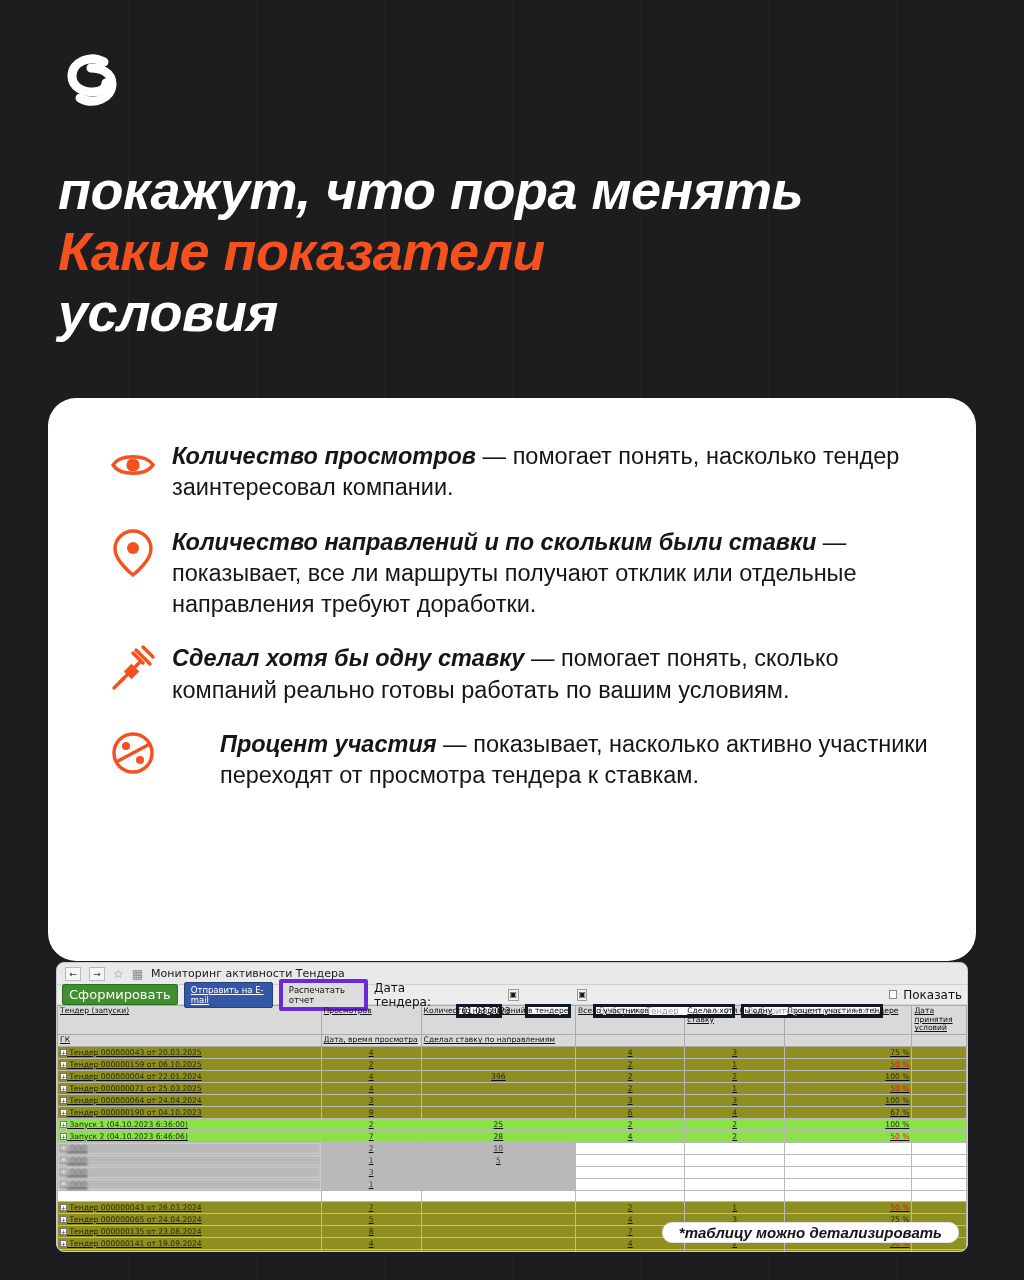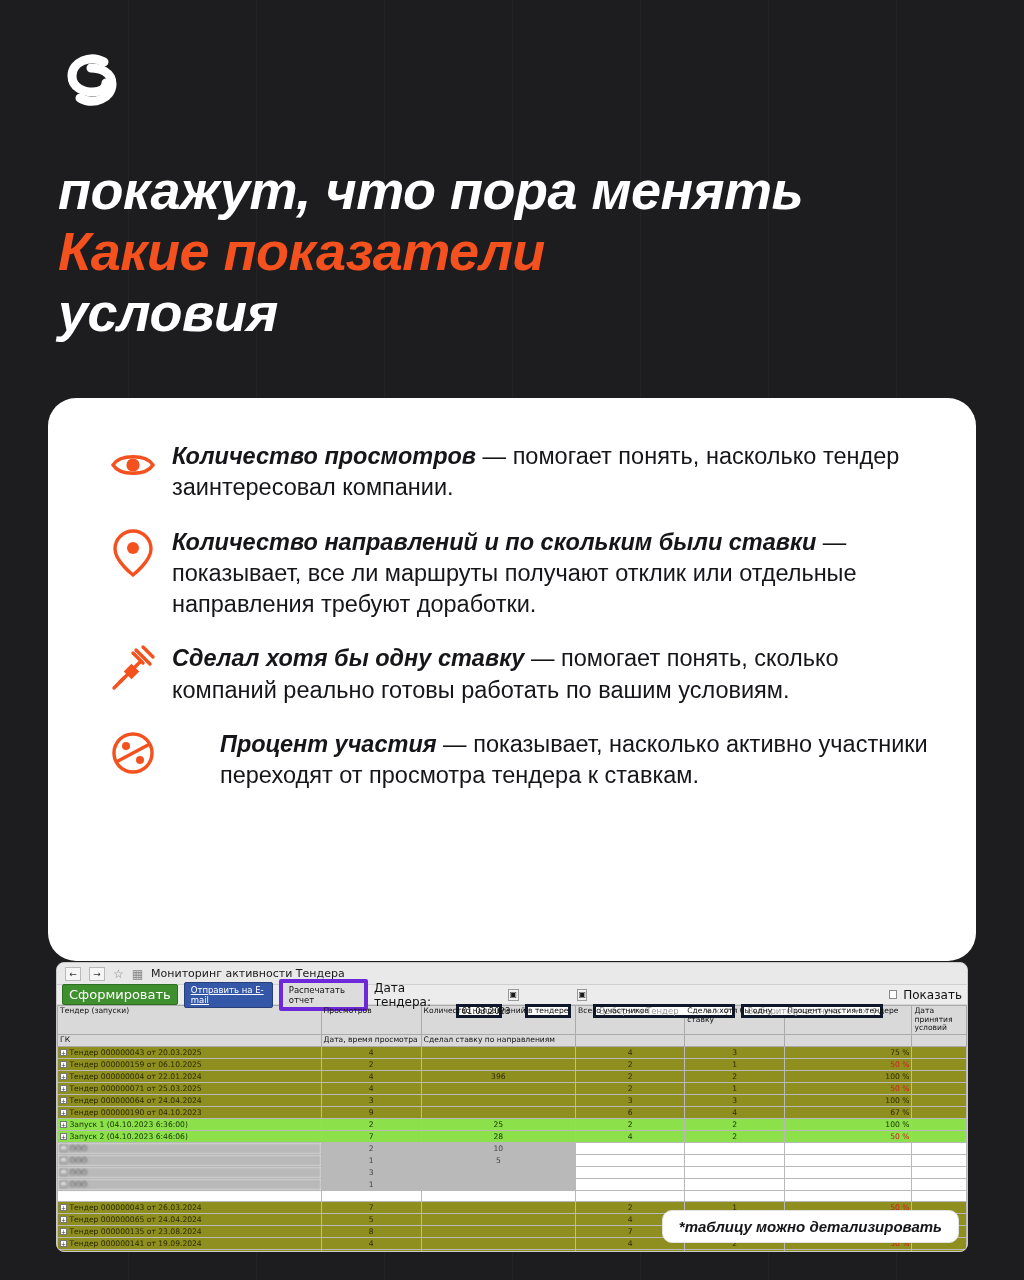--- a/index.html
+++ b/index.html
@@ -136,20 +136,21 @@
   .field.wide { width: 170px; justify-content: space-between; color:#9a9a9a;}
   .cal { width: 12px; height: 12px; background: #f2f2f2; border: 1px solid #9a9a9a; font-size: 8px; text-align: center; line-height: 10px; }
   .cbx { width: 9px; height: 9px; border: 1px solid #8a8a8a; background: #fff; display: inline-block; }
 
   table.grid {
     width: 100%;
     border-collapse: collapse;
     font-size: 7.6px;
     color: #111;
     table-layout: fixed;
+    text-decoration: underline;
   }
   table.grid th {
     background: #d9d9d9;
     border: 1px solid #aaaaaa;
     font-weight: normal;
     text-align: left;
     padding: 1px 2px;
     vertical-align: top;
     font-size: 7.6px;
     line-height: 1.15;
@@ -175,21 +176,21 @@
     border: 1px solid #777; font-size: 6px; line-height: 6px;
     text-align: center; background: #fff; color: #333;
   }
   .blur { filter: blur(1.1px); }
 
   .note {
     position: absolute;
     right: 8px; bottom: 8px;
     background: #ffffff;
     border-radius: 10px;
-    padding: 7px 16px;
+    padding: 1px 16px;
     font-family: "Liberation Sans", sans-serif;
     font-style: italic;
     font-weight: bold;
     font-size: 15px;
     color: #15151a;
     border: 1px solid #e2e2e2;
   }
 </style>
 </head>
 <body>

